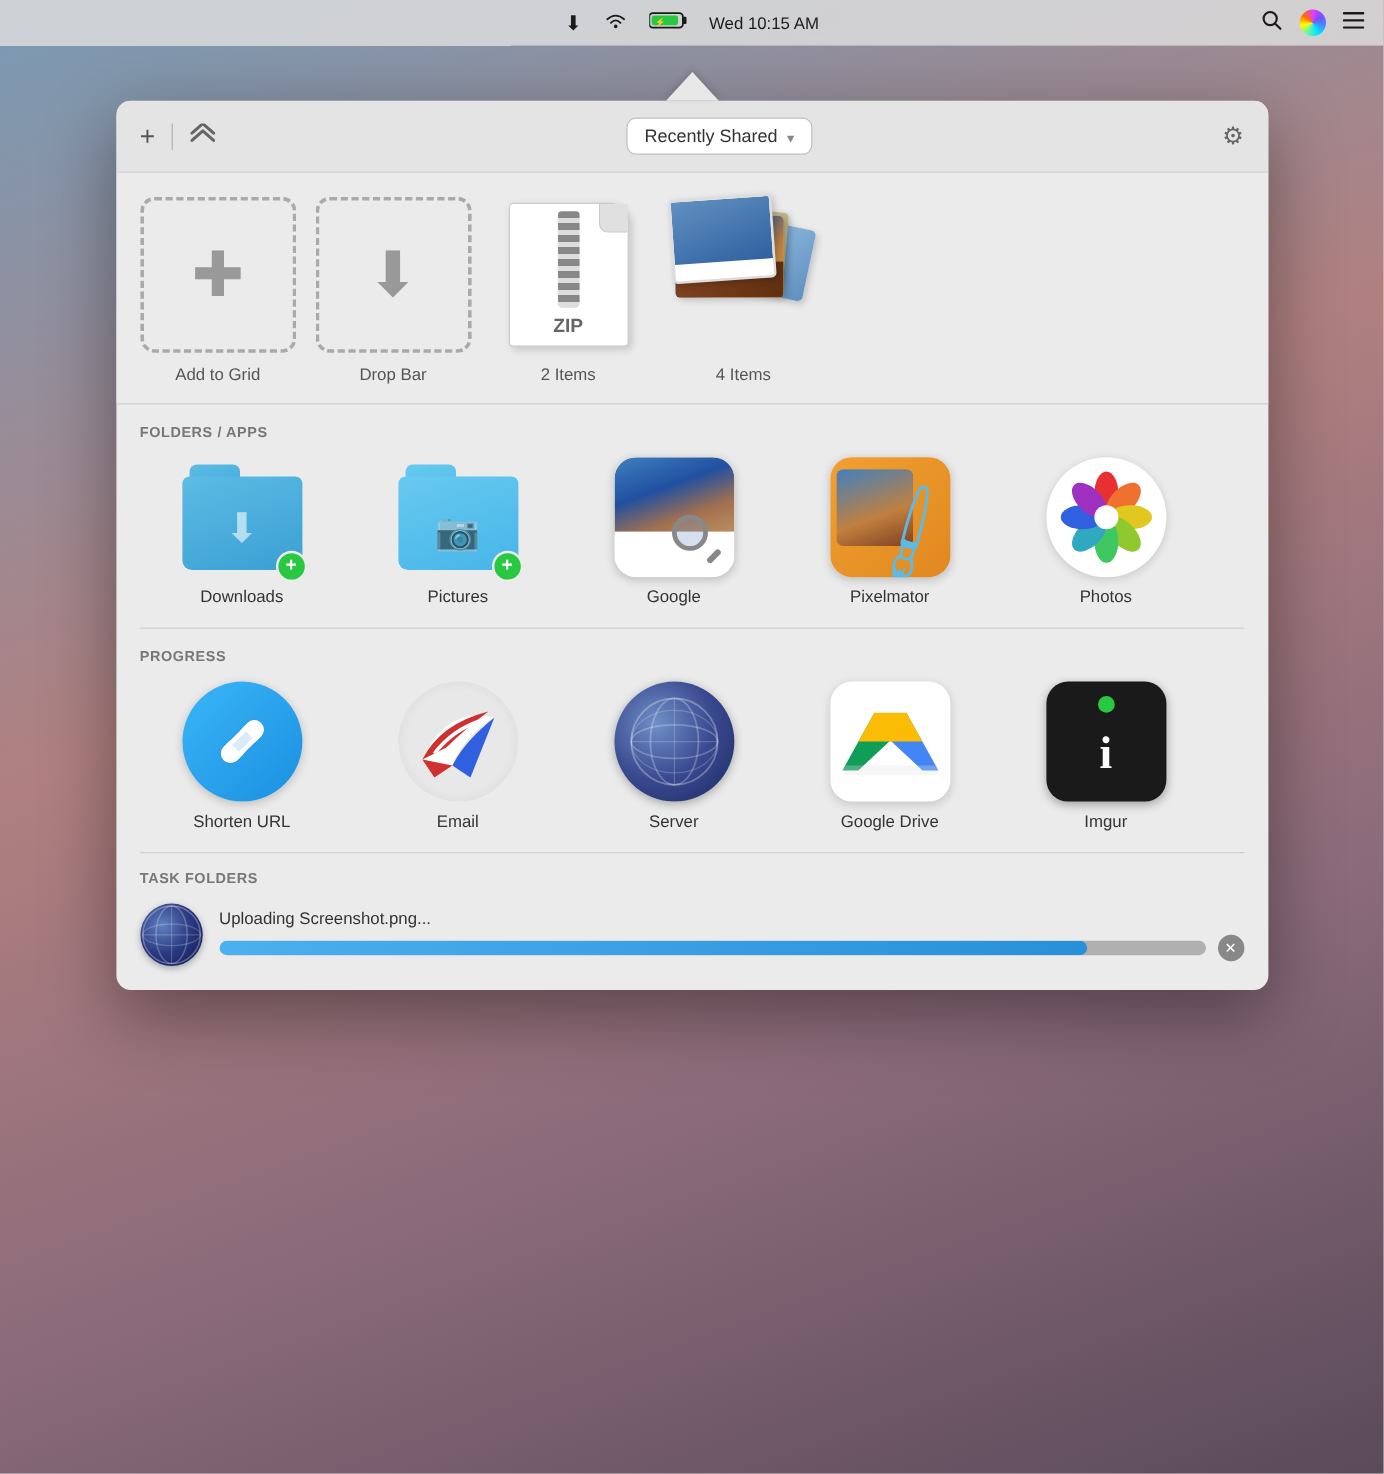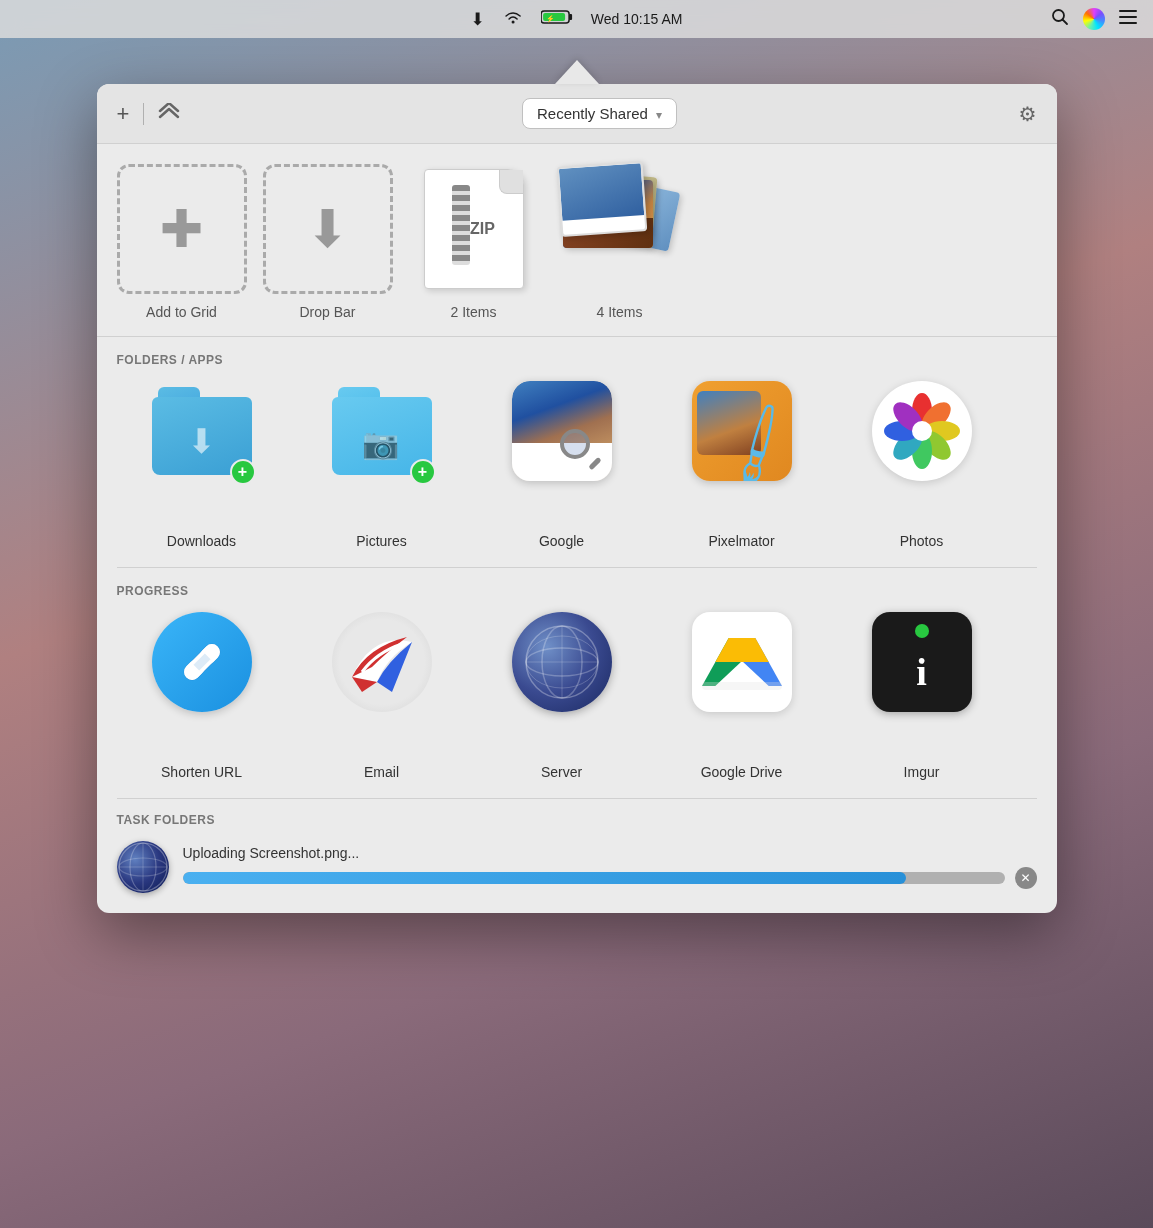--- a/index.html
+++ b/index.html
@@ -173,20 +173,21 @@
       justify-content: center;
     }
     .zip-file {
       width: 100px;
       height: 120px;
       background: white;
       border: 1px solid #ccc;
       border-radius: 4px 16px 4px 4px;
       position: relative;
       display: flex;
+      flex-direction: column;
       align-items: center;
       justify-content: center;
       box-shadow: 2px 2px 6px rgba(0,0,0,0.15);
       text-align: right;
     }
     .zip-fold {
       position: absolute;
       top: 0;
       right: 0;
       width: 24px;
@@ -256,21 +257,20 @@
       height: 100px;
       position: relative;
       display: flex;
       align-items: center;
       justify-content: center;
     }
     .app-label {
       font-size: 14px;
       color: #333;
       text-align: center;
-      margin-top: 44px;
     }
 
     
     .folder-icon {
       width: 100px;
       height: 88px;
       position: relative;
     }
     .folder-body {
       width: 100px;

